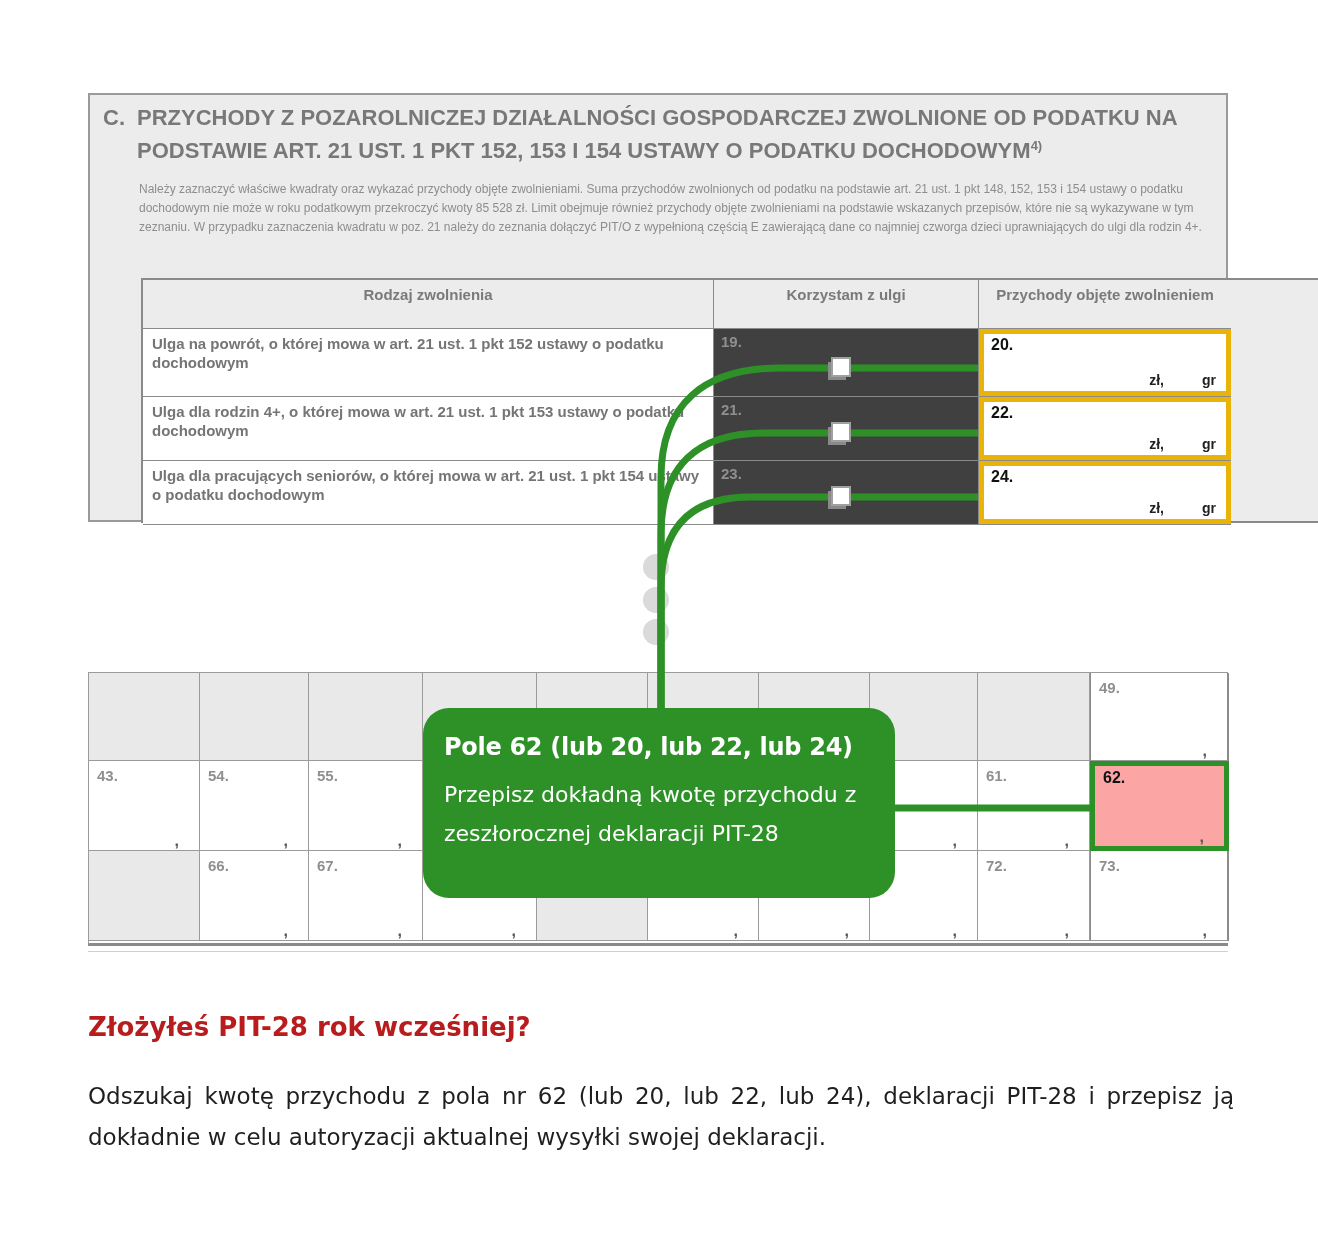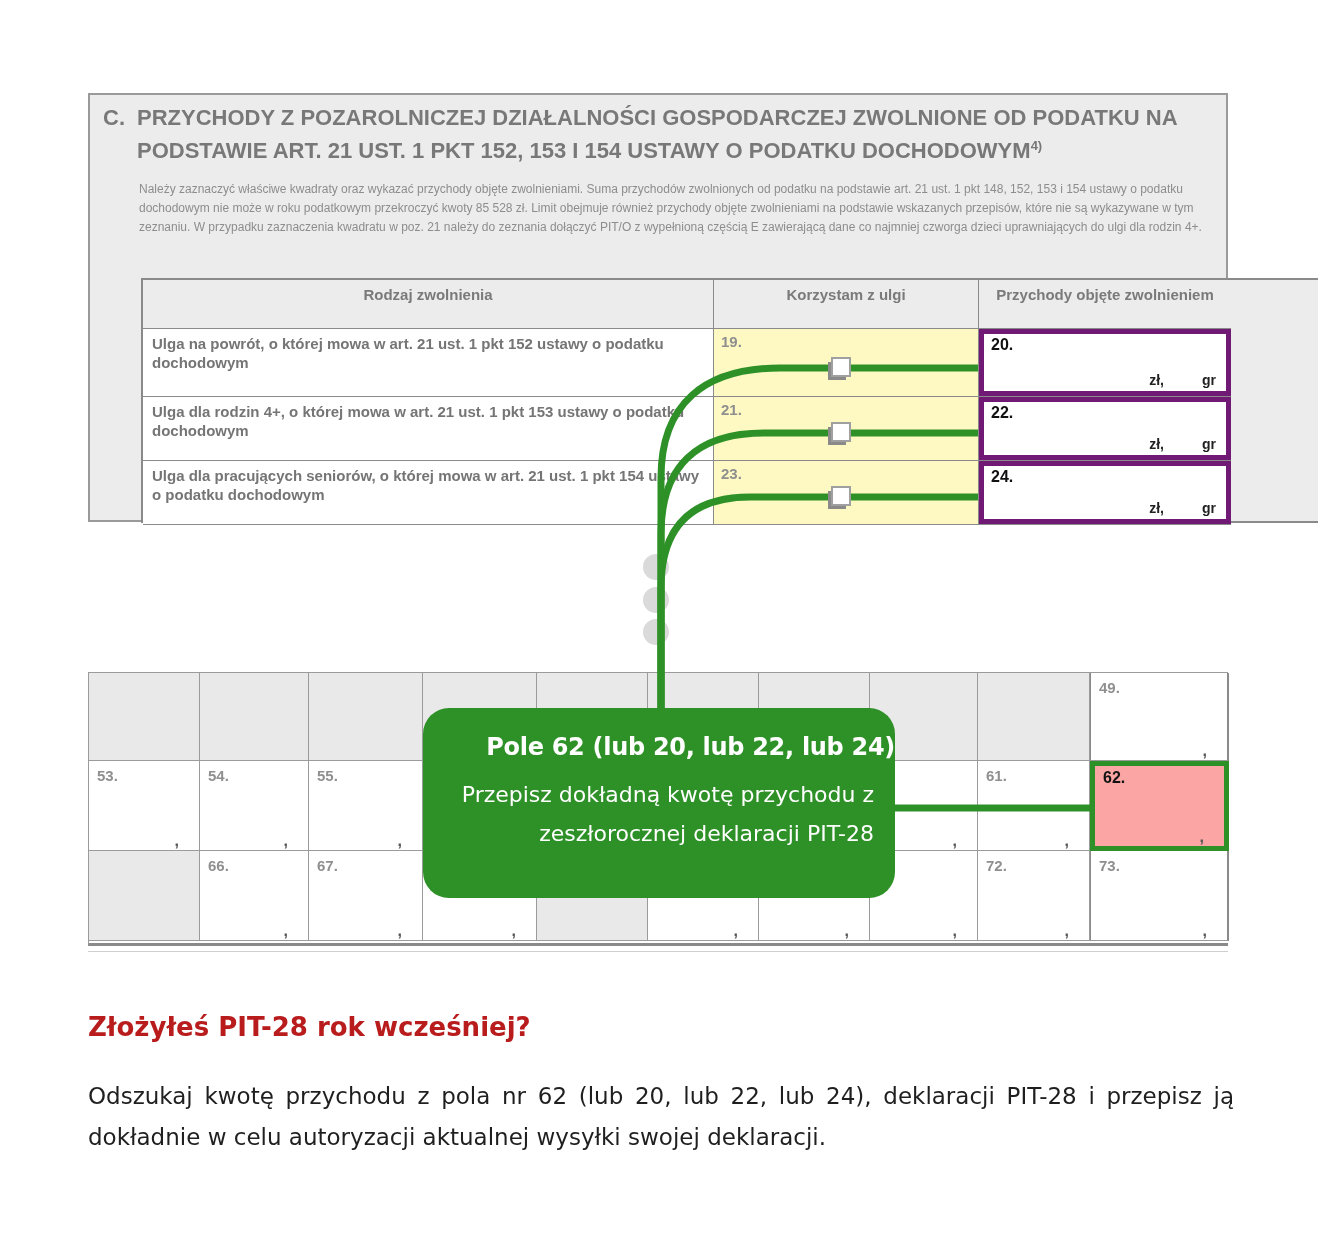--- a/index.html
+++ b/index.html
@@ -29,27 +29,27 @@
   .ctable {
     position:absolute; left:51px; top:183px; width:1296px; height:245px;
     border:2px solid #8a8a8a; box-sizing:border-box; background:#ececec;
   }
   .trow { display:flex; box-sizing:border-box; }
   .trow-header { height:49px; }
   .trow-1 { height:68px; } .trow-2 { height:64px; } .trow-3 { height:64px; }
   .tcell { box-sizing:border-box; position:relative; border-right:1px solid #8a8a8a; border-bottom:1px solid #8a8a8a; }
   .tcell:last-child { border-right:none; }
   .col-label { width:571px; }
-  .col-check { width:265px; background:#fef9c3;text-align:right; }
+  .col-check { width:265px; background:#404040;text-align:right; }
   .col-amount { width:252px; background:#ffffff; }
   .trow-header .tcell { background:#ececec; text-align:center; color:#7a7a7a; font-weight:bold; font-size:15px; padding-top:6px; }
   .lbl-cell { background:#ffffff; color:#757575; font-weight:bold; font-size:15px; line-height:19px; padding:5px 10px 0 9px; }
   .fnum { position:absolute; top:4px; left:7px; color:#8f8f8f; font-weight:bold; font-size:15px; }
   .amount-box {
-    position:absolute; inset:0; border:5px solid #701a75; background:#ffffff; box-sizing:border-box;
+    position:absolute; inset:0; border:5px solid #eab308; background:#ffffff; box-sizing:border-box;
   }
   .amount-box .anum { position:absolute; top:2px; left:7px; color:#111111; font-weight:bold; font-size:16px; }
   .cur-zl { position:absolute; right:62px; bottom:3px; color:#222222; font-weight:bold; font-size:14px; }
   .cur-gr { position:absolute; right:10px; bottom:3px; color:#222222; font-weight:bold; font-size:14px;margin-top:21px; }
 
   
   .checkbox {
     position:absolute; width:20px; height:20px; background:#ffffff;
     border:2px solid #a0a0a0; box-sizing:border-box; z-index:6;
     box-shadow:-4px 4px 0 -1px #8a8a8a;
@@ -74,21 +74,21 @@
   .lnum { position:absolute; top:6px; left:8px; color:#8f8f8f; font-weight:bold; font-size:15px; }
   .comma { position:absolute; bottom:0px; right:20px; color:#555555; font-weight:bold; font-size:16px; }
   .lcell.hl { border:5px solid #2e9127; background:#fca5a5; z-index:4; }
   .lcell.hl .lnum { color:#111111; font-size:16px; top:3px; }
   .grid-hairline { position:absolute; left:88px; top:951px; width:1140px; height:1px; background:#cfcfcf; }
 
   
   .callout {
     position:absolute; left:423px; top:708px; width:472px; height:190px;
     background:#2e9127; border-radius:26px; z-index:10; box-sizing:border-box;
-    font-family:"DejaVu Sans", sans-serif; color:#ffffff;text-align:right;
+    font-family:"DejaVu Sans", sans-serif; color:#ffffff;
   }
   .callout-title { margin:25px 0 0 21px; font-size:24px; font-weight:bold; letter-spacing:-0.3px; }
   .callout-body { margin:14px 21px 0 21px; font-size:22px; line-height:39px; }
 
   
   .footer-heading {
     position:absolute; left:88px; top:1012px; font-family:"DejaVu Sans", sans-serif;
     font-size:26px; font-weight:bold; color:#b91c1c;
   }
   .footer-para {
@@ -188,21 +188,21 @@
     <div class="lcell shaded"></div>
     <div class="lcell shaded"></div>
     <div class="lcell shaded"></div>
     <div class="lcell shaded"></div>
     <div class="lcell col9">
       <span class="lnum">49.</span>
       <span class="comma">,</span>
     </div>
 
     <div class="lcell">
-      <span class="lnum">53.</span>
+      <span class="lnum">43.</span>
       <span class="comma">,</span>
     </div>
     <div class="lcell">
       <span class="lnum">54.</span>
       <span class="comma">,</span>
     </div>
     <div class="lcell">
       <span class="lnum">55.</span>
       <span class="comma">,</span>
     </div>

